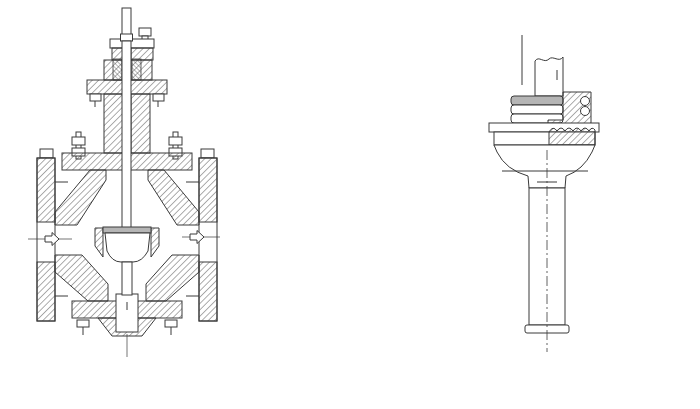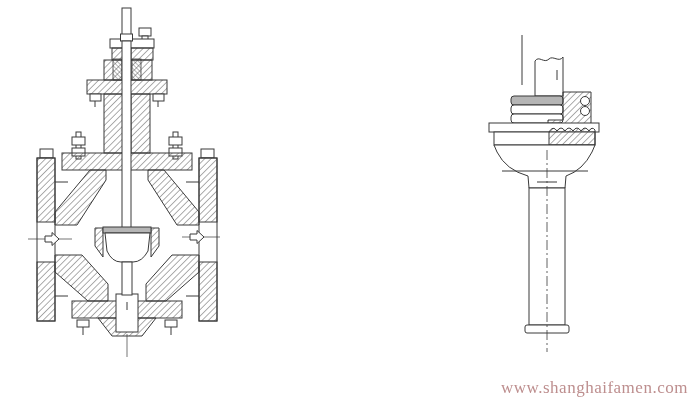--- a/index.html
+++ b/index.html
@@ -187,15 +187,14 @@
         <rect class="w" x="525" y="325" width="44" height="8" rx="2"></rect>
       </g>
 
       <line class="cl" x1="547" y1="150" x2="547" y2="352"></line>
     </g>
   </svg>
   </div>
 
 
 
-  <div id="watermark">www.shanghaifamen.com</div>
 
 </div>
 
 </body></html>

